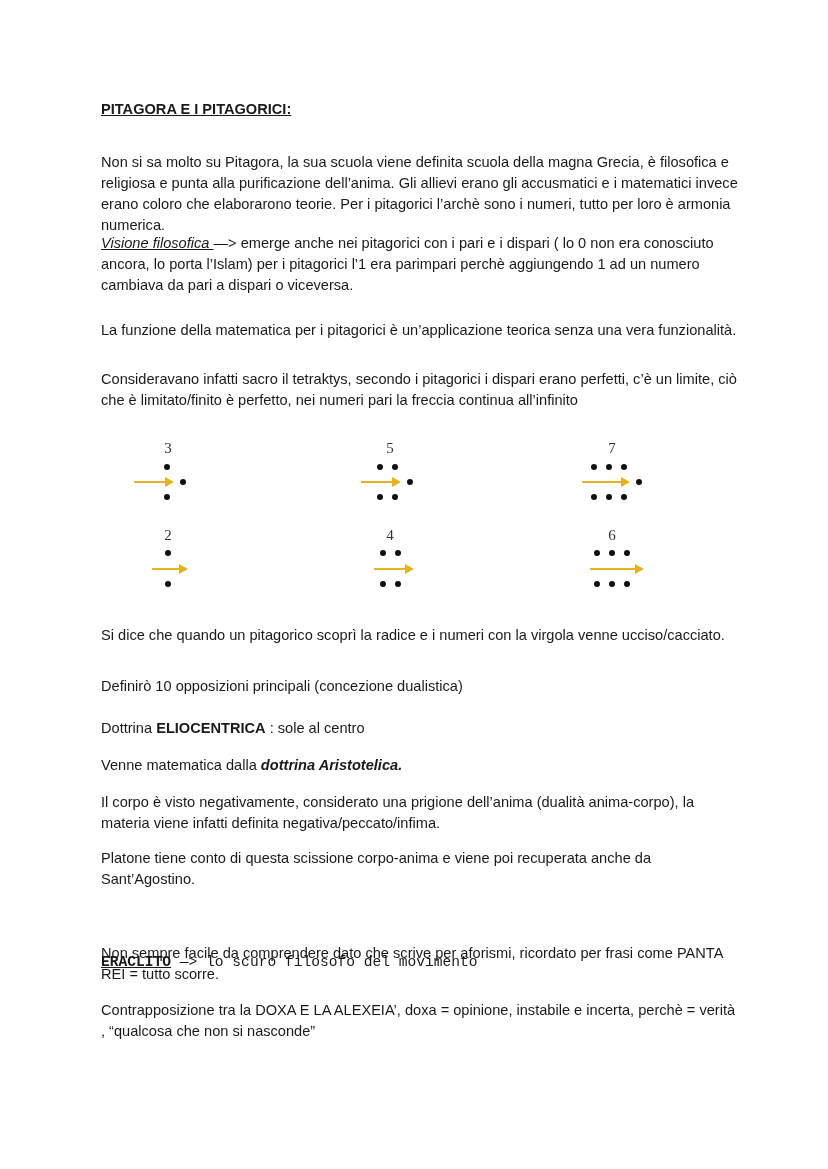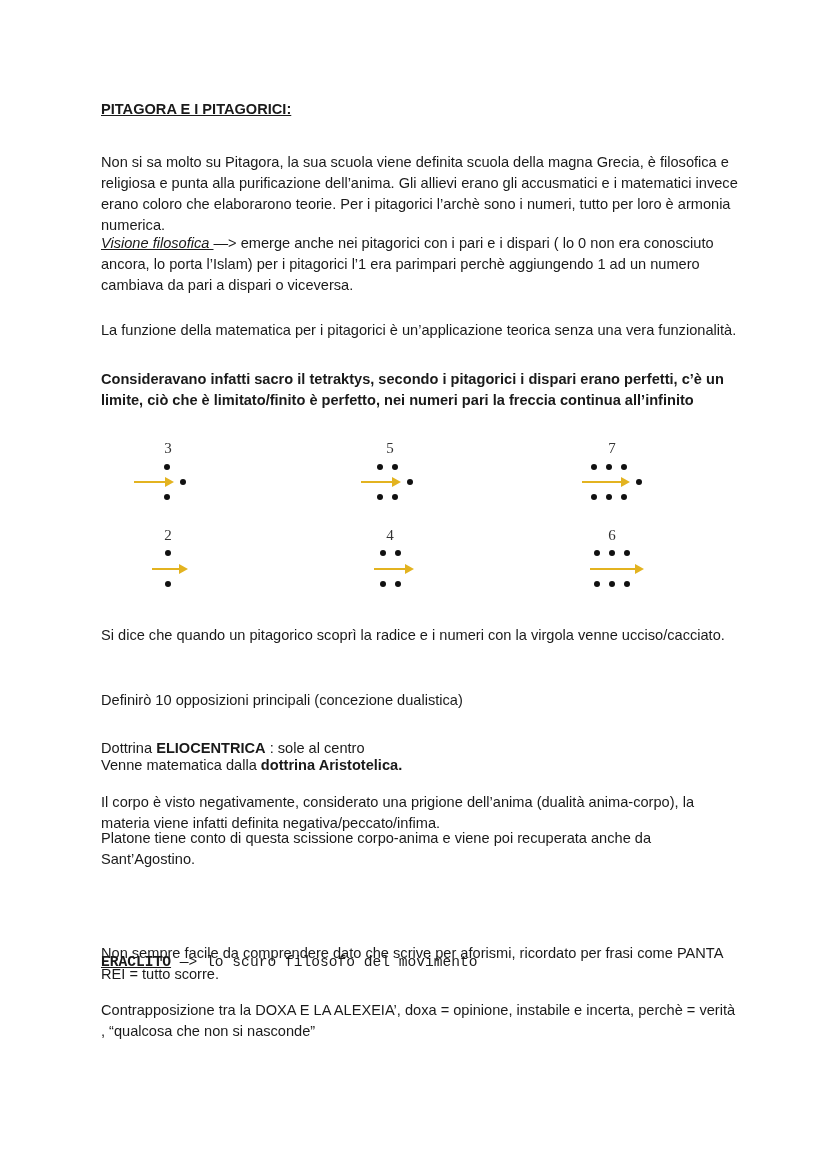--- a/index.html
+++ b/index.html
@@ -5,21 +5,21 @@
     html, body { margin: 0; padding: 0; background: #ffffff; }
     body {
       width: 828px; height: 1169px; position: relative; overflow: hidden;
       font-family: "Liberation Sans", sans-serif; color: #1a1a1a;
     }
     .page { position: absolute; left: 101px; top: 0; width: 640px; }
     p { margin: 0; font-size: 14.6px; line-height: 21px; position: absolute; left: 0; width: 640px; }
     .title { font-weight: bold; text-decoration: underline; }
     .ul-it { font-style: italic; text-decoration: underline; }
     .b { font-weight: bold; }
-    .bi { font-weight: bold; }
+    .bi { font-weight: bold; font-style: italic; }
     .bu { font-weight: bold; text-decoration: underline; }
 
     .fig { position: absolute; }
     .num { position: absolute; font-family: "Liberation Serif", serif; font-size: 15px; color: #333; width: 20px; text-align: center; }
     .dot { position: absolute; width: 6px; height: 6px; border-radius: 50%; background: #111; }
     .arrow { position: absolute; height: 2px; }
     .arrow .shaft { position: absolute; left: 0; top: 0; height: 2px; background: #E3B320; }
     .arrow .head {
       position: absolute; top: -4px; width: 0; height: 0;
       border-top: 5px solid transparent; border-bottom: 5px solid transparent;
@@ -32,33 +32,33 @@
 <div class="page">
 
   <p class="title" style="top:99px;">PITAGORA E I PITAGORICI:</p>
 
   <p style="top:152px;">Non si sa molto su Pitagora, la sua scuola viene definita scuola della magna Grecia, è filosofica e religiosa e punta alla purificazione dell’anima. Gli allievi erano gli accusmatici e i matematici invece erano coloro che elaborarono teorie. Per i pitagorici l’archè sono i numeri, tutto per loro è armonia numerica.</p>
 
   <p style="top:233px;"><span class="ul-it">Visione filosofica </span><span>—&gt; emerge anche nei pitagorici con i pari e i dispari ( lo 0 non era conosciuto ancora, lo porta l’Islam) per i pitagorici l’1 era parimpari perchè aggiungendo 1 ad un numero cambiava da pari a dispari o viceversa.</span></p>
 
   <p style="top:320px;">La funzione della matematica per i pitagorici è un’applicazione teorica senza una vera funzionalità.</p>
 
-  <p style="top:369px;font-weight:bold;">Consideravano infatti sacro il tetraktys, secondo i pitagorici i dispari erano perfetti, c’è un limite, ciò che è limitato/finito è perfetto, nei numeri pari la freccia continua all’infinito</p>
+  <p style="top:369px;">Consideravano infatti sacro il tetraktys, secondo i pitagorici i dispari erano perfetti, c’è un limite, ciò che è limitato/finito è perfetto, nei numeri pari la freccia continua all’infinito</p>
 
   <p style="top:625px;">Si dice che quando un pitagorico scoprì la radice e i numeri con la virgola venne ucciso/cacciato.</p>
 
-  <p style="top:690px;">Definirò 10 opposizioni principali (concezione dualistica)</p>
+  <p style="top:676px;">Definirò 10 opposizioni principali (concezione dualistica)</p>
 
-  <p style="top:738px;"><span>Dottrina </span><span class="b">ELIOCENTRICA</span><span> : sole al centro</span></p>
+  <p style="top:718px;"><span>Dottrina </span><span class="b">ELIOCENTRICA</span><span> : sole al centro</span></p>
 
   <p style="top:755px;"><span>Venne matematica dalla </span><span class="bi">dottrina Aristotelica.</span></p>
 
   <p style="top:792px;">Il corpo è visto negativamente, considerato una prigione dell’anima (dualità anima-corpo), la materia viene infatti definita negativa/peccato/infima.</p>
 
-  <p style="top:828px;">Platone tiene conto di questa scissione corpo-anima e viene poi recuperata anche da Sant’Agostino.</p>
+  <p style="top:848px;">Platone tiene conto di questa scissione corpo-anima e viene poi recuperata anche da Sant’Agostino.</p>
 
   <p style="top:952px;font-family:Liberation Mono, monospace;"><span class="bu">ERACLITO</span><span> —&gt; lo scuro filosofo del movimento</span></p>
 
   <p style="top:943px;">Non sempre facile da comprendere dato che scrive per aforismi, ricordato per frasi come PANTA REI = tutto scorre.</p>
 
   <p style="top:1000px;">Contrapposizione tra la DOXA E LA ALEXEIA’, doxa = opinione, instabile e incerta, perchè = verità , “qualcosa che non si nasconde”</p>
 </div>
 
 <div class="fig" style="left:0;top:0;width:828px;height:1169px;">
 

